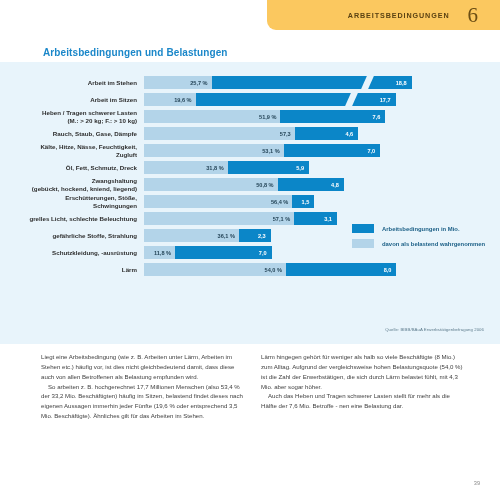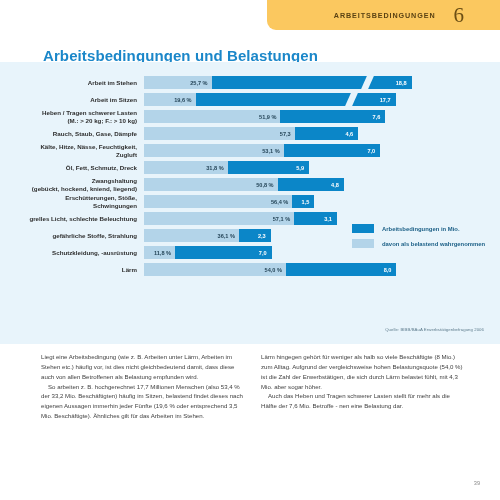--- a/index.html
+++ b/index.html
@@ -29,21 +29,21 @@
   }
   .header-inner {
     position: absolute;
     top: 0;
     right: 0;
     height: 30px;
     display: flex;
     align-items: center;
     justify-content: flex-end;
     gap: 18px;
-    padding-right: 36px;
+    padding-right: 22px;
     box-sizing: border-box;
     width: 100%;
   }
   .header-title {
     font-size: 7.2px;
     letter-spacing: 0.9px;
     color: #5a4213;
     font-variant: small-caps;
     text-transform: uppercase;
     font-weight: 600;
@@ -55,21 +55,21 @@
     font-weight: 400;
     line-height: 1;
     font-family: "Liberation Serif", serif;
   }
 
   
   .chart-title {
     position: absolute;
     top: 47px;
     left: 43px;
-    font-size: 15px;
+    font-size: 10px;
     font-weight: bold;
     color: #1b87c9;
     letter-spacing: 0.1px;
   }
 
   
   .chart-panel {
     position: absolute;
     top: 62px;
     left: 0px;

